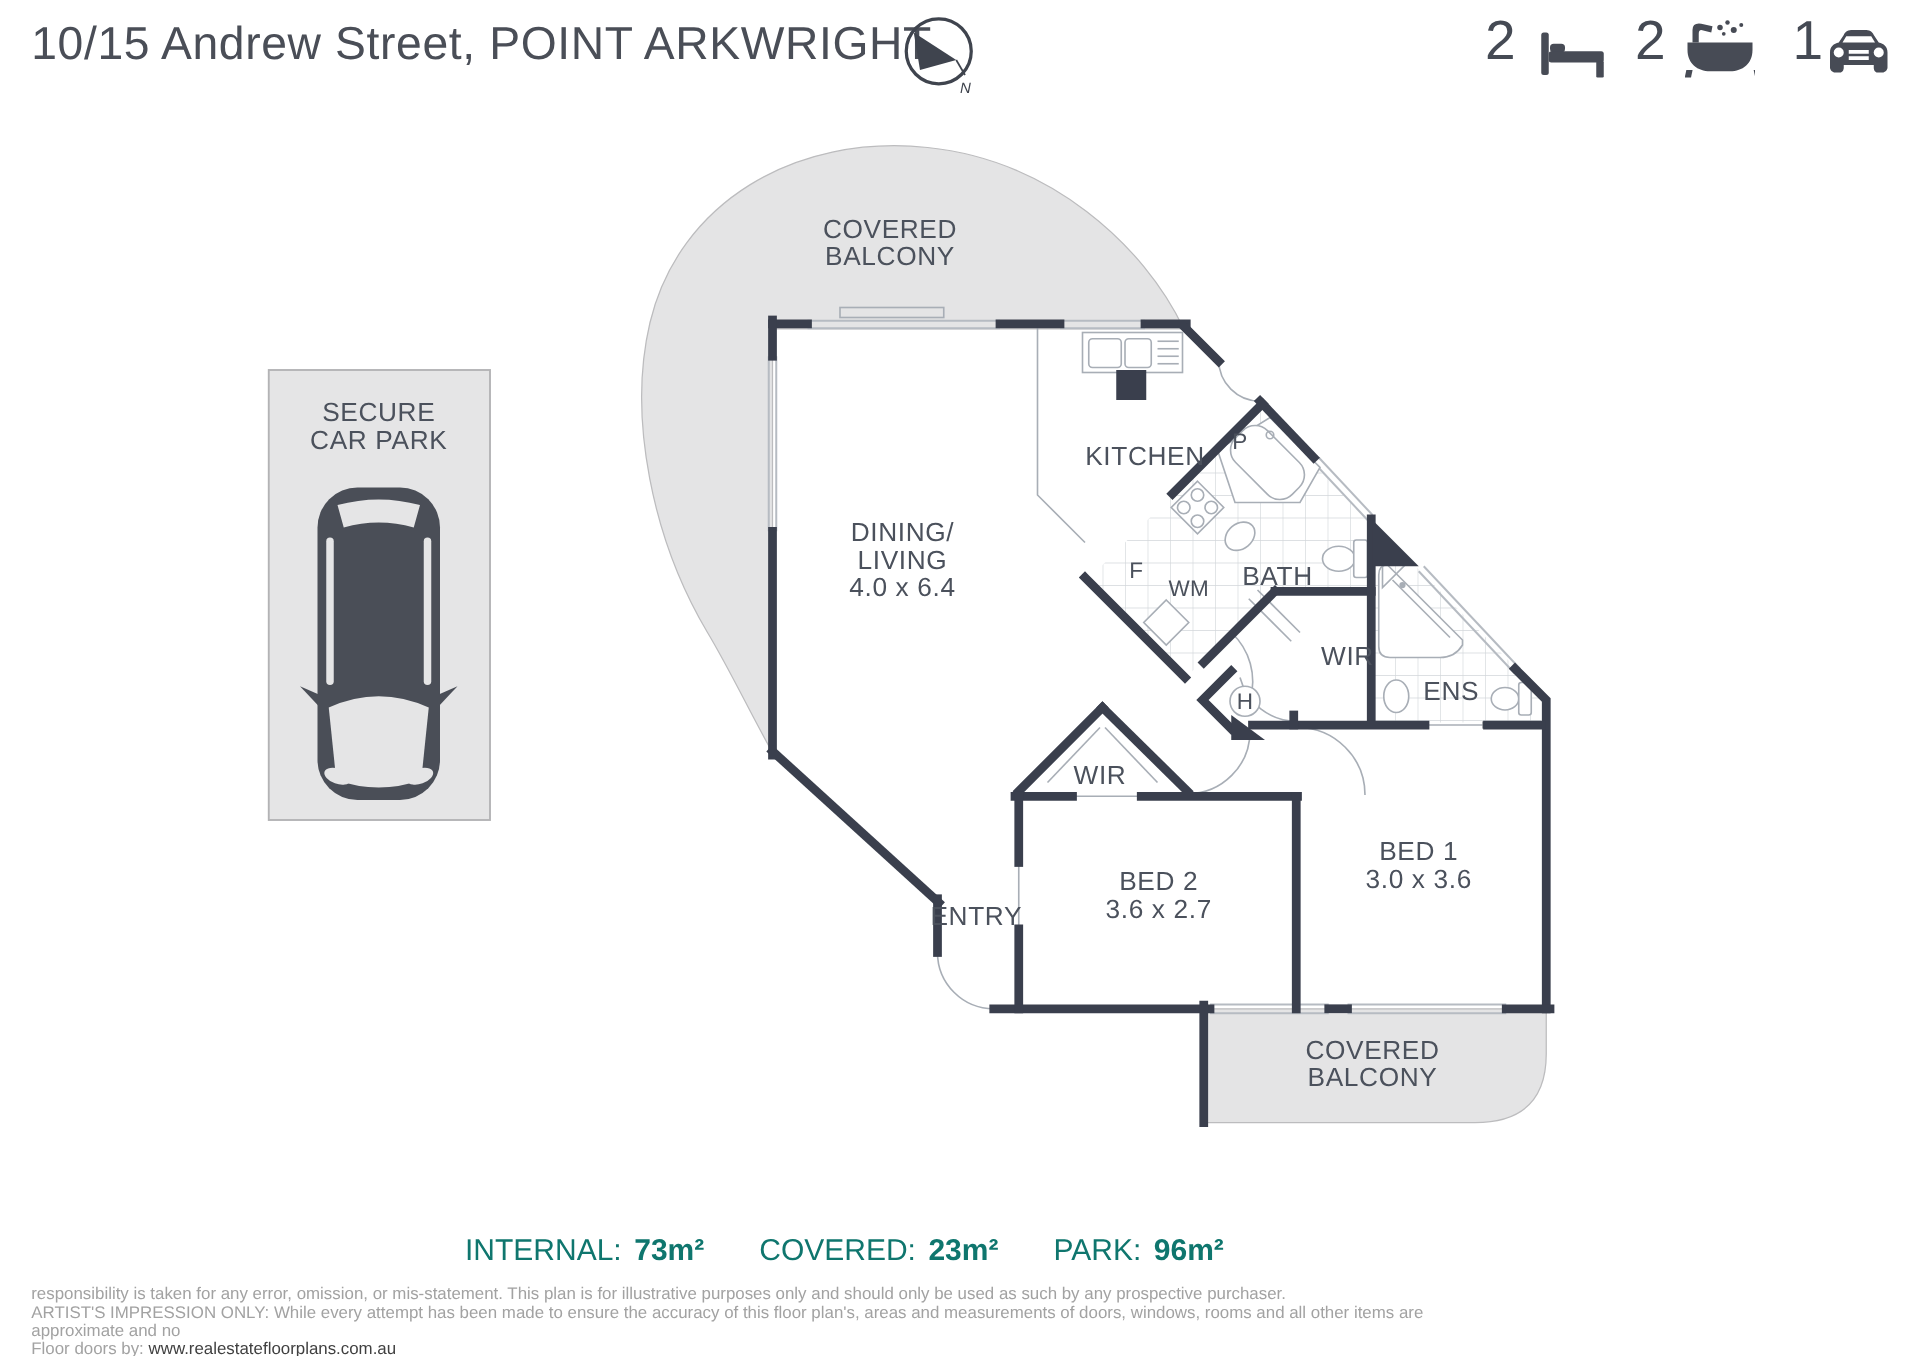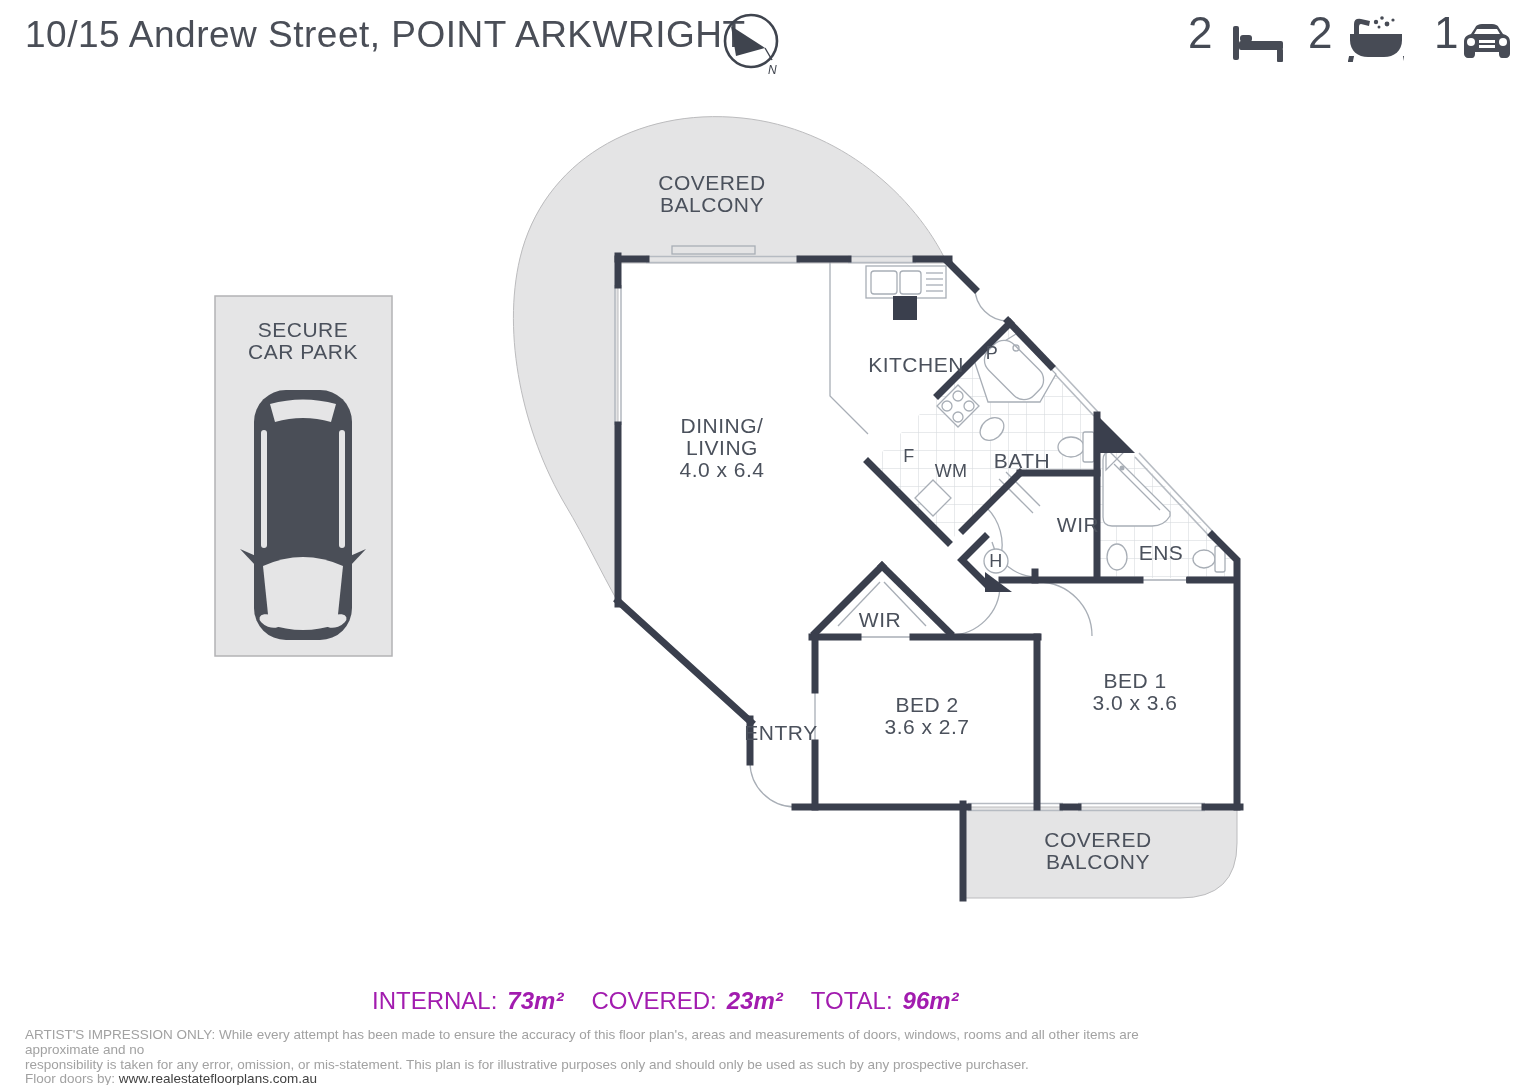--- a/index.html
+++ b/index.html
@@ -16,24 +16,24 @@
   .fixture{stroke:#a8aeb6;stroke-width:1.3;fill:#ffffff;}
   .wedge{fill:#3a3f4d;stroke:none;}
   .lbl{fill:#4b515c;font-size:21px;letter-spacing:.5px;font-family:"Liberation Sans",sans-serif;}
   .lbl-s{fill:#4b515c;font-size:18px;letter-spacing:.3px;font-family:"Liberation Sans",sans-serif;}
   .mid{text-anchor:middle;}
   .gray-fill{fill:#e4e4e5;stroke:#bcbcbe;stroke-width:1;}
   .carpark-fill{fill:#e5e5e6;stroke:#b3b3b5;stroke-width:1.5;}
   .dark{fill:#4a4e57;}
   .arrowhead{fill:#4a4f59;stroke:none;}
   
-  #measures{left:372px;top:987px;display:flex;gap:28px;align-items:center;
-            font-size:24px;color:#a21caf;}
+  #measures{left:372px;top:987px;display:flex;gap:44px;align-items:center;
+            font-size:24px;color:#0f766e;}
   .m-group{display:flex;gap:10px;align-items:baseline;}
-  .m-val{font-weight:bold;font-style:italic;}
+  .m-val{font-weight:bold;}
   #disclaimer{left:25px;top:1028px;font-size:13.5px;line-height:14.8px;color:#a2a2a2;width:1190px;}
   #fp-url{color:#404040;}
   #logo{left:1236px;top:974px;font-family:"Liberation Serif",serif;font-weight:bold;
         font-size:102px;letter-spacing:-7px;color:#e5304a;line-height:0.95;}
 </style>
 </head>
 <body>
 
 <div id="stage">
 
@@ -274,28 +274,28 @@
   <div id="measures" class="abs">
     <span class="m-group">
       <span class="m-label">INTERNAL:</span>
       <span class="m-val">73m²</span>
     </span>
     <span class="m-group">
       <span class="m-label">COVERED:</span>
       <span class="m-val">23m²</span>
     </span>
     <span class="m-group">
-      <span class="m-label">TOTAL:</span>
+      <span class="m-label">PARK:</span>
       <span class="m-val">96m²</span>
     </span>
   </div>
 
   <div id="disclaimer" class="abs">
+    <div>responsibility is taken for any error, omission, or mis-statement. This plan is for illustrative purposes only and should only be used as such by any prospective purchaser.</div>
     <div>ARTIST'S IMPRESSION ONLY: While every attempt has been made to ensure the accuracy of this floor plan's, areas and measurements of doors, windows, rooms and all other items are approximate and no</div>
-    <div>responsibility is taken for any error, omission, or mis-statement. This plan is for illustrative purposes only and should only be used as such by any prospective purchaser.</div>
     <div>
       <span>Floor doors by:</span>
       <span id="fp-url">www.realestatefloorplans.com.au</span>
     </div>
   </div>
 
 
 </div>
 
 </body></html>

